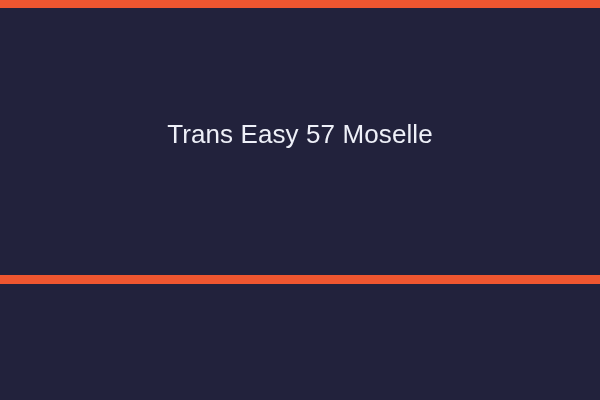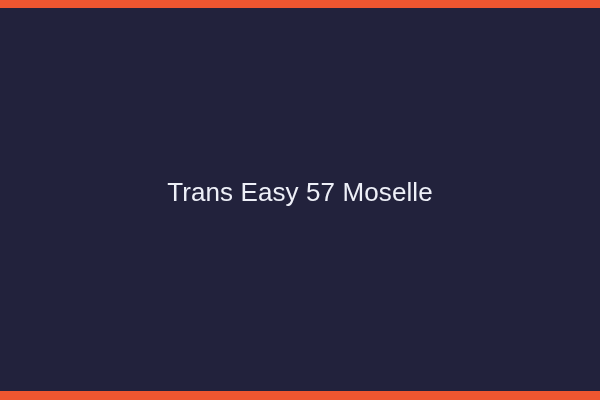--- a/index.html
+++ b/index.html
@@ -11,21 +11,21 @@
     width: 600px;
     height: 400px;
     overflow: hidden;
     background: #22223c;
     font-family: "Liberation Sans", sans-serif;
   }
 
   .banner {
     position: relative;
     width: 600px;
-    height: 400px;
+    height: 284px;
     background: #22223c;
     display: flex;
     flex-direction: column;
     box-sizing: border-box;
   }
 
   .accent-bar {
     width: 100%;
     background: #ee5630;
     flex: 0 0 auto;

